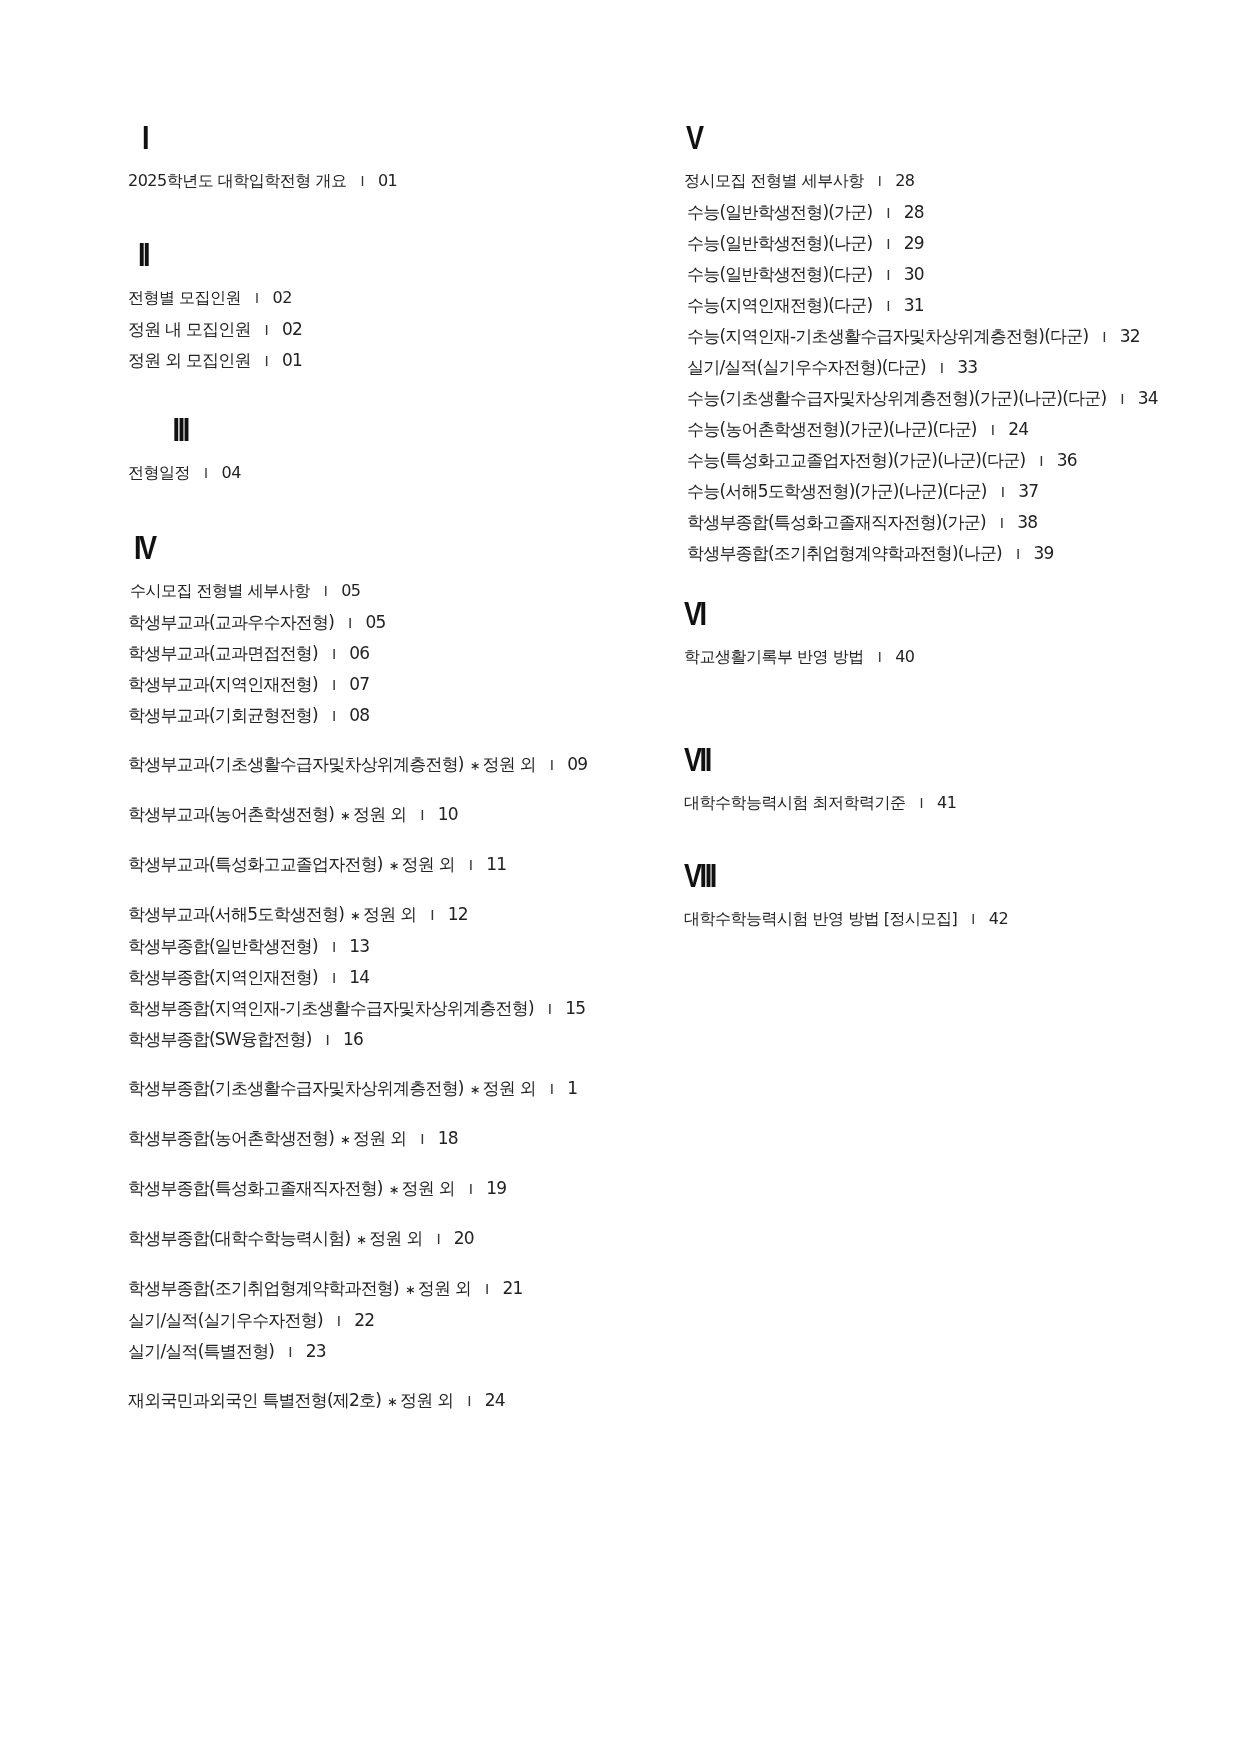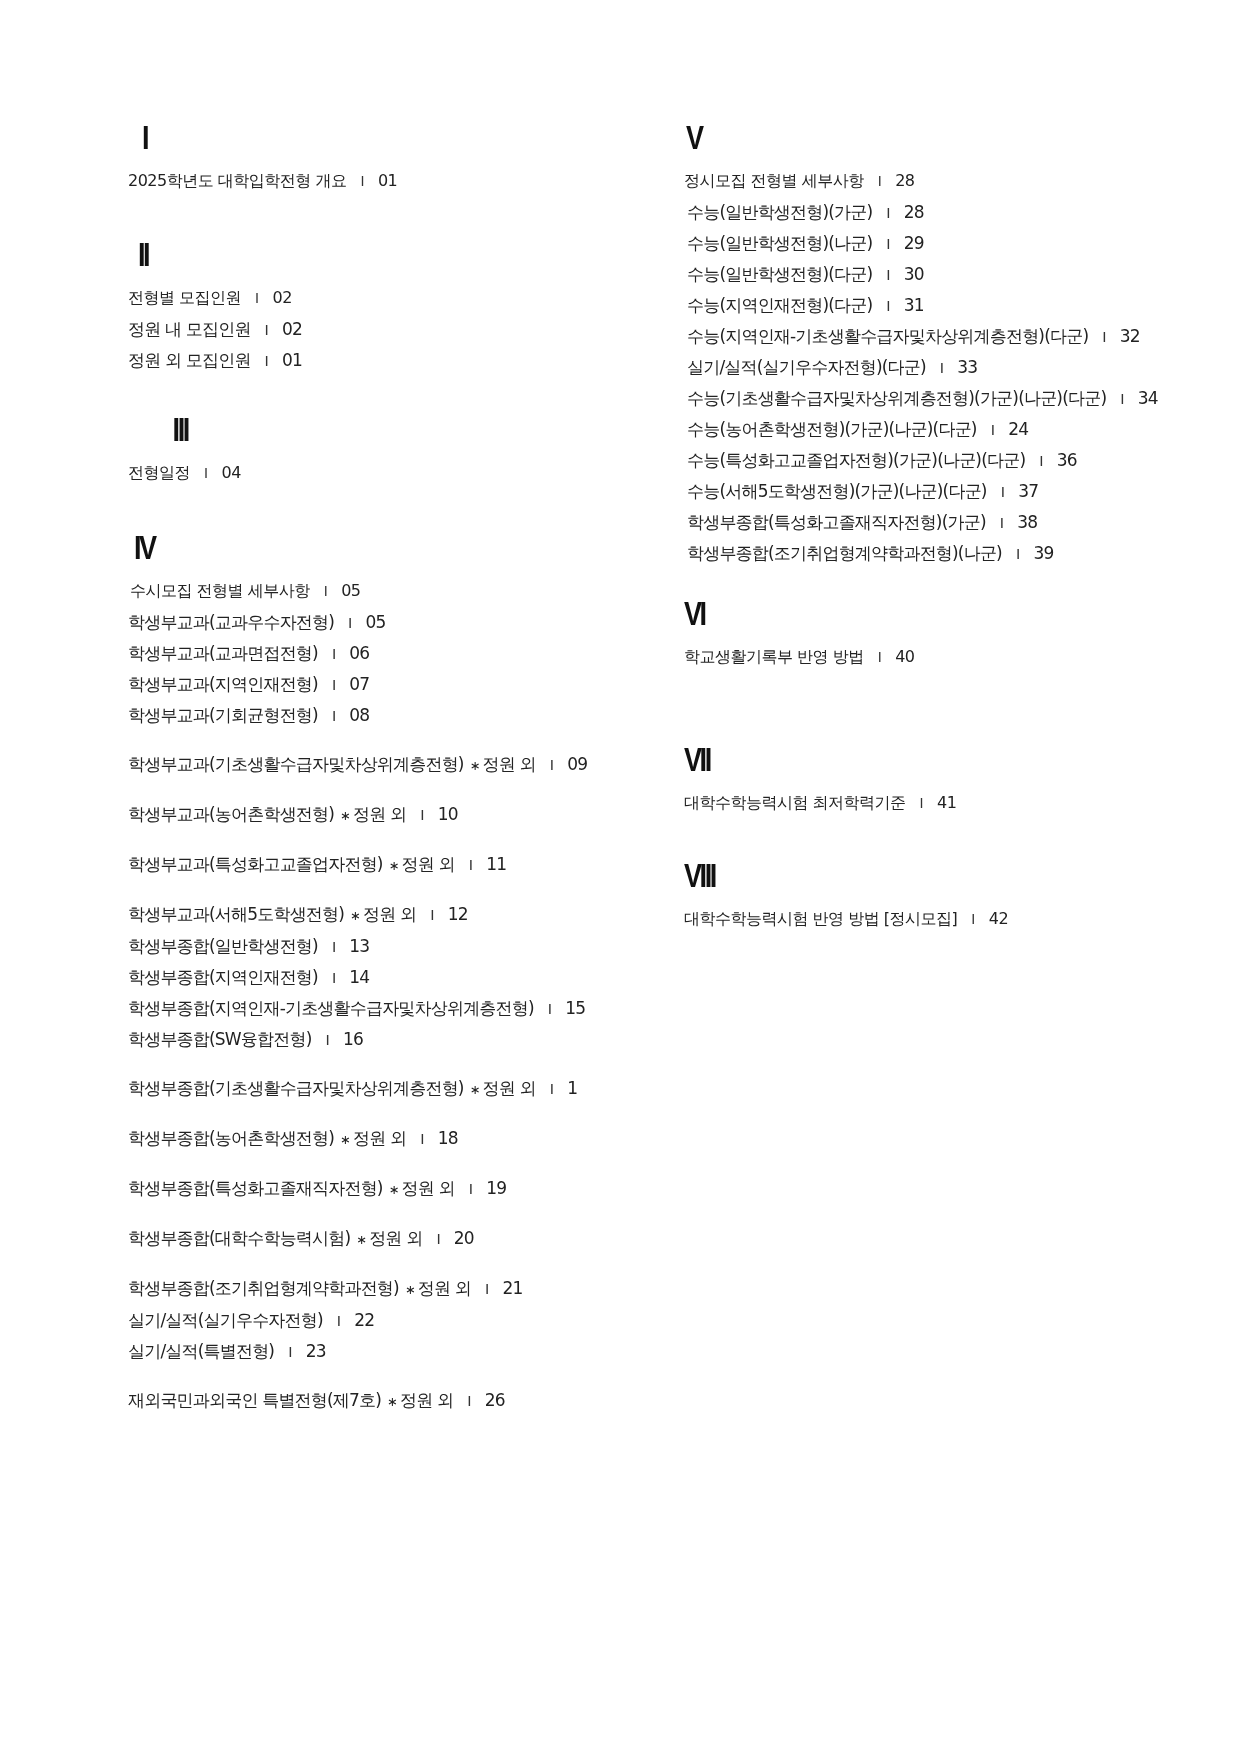--- a/index.html
+++ b/index.html
@@ -74,21 +74,21 @@
         <a class="entry sub-entry"><span>학생부종합(지역인재전형)</span><span class="sep">I</span><span class="page">14</span></a>
         <a class="entry sub-entry"><span>학생부종합(지역인재-기초생활수급자및차상위계층전형)</span><span class="sep">I</span><span class="page">15</span></a>
         <a class="entry sub-entry"><span>학생부종합(SW융합전형)</span><span class="sep">I</span><span class="page">16</span></a>
         <a class="entry sub-entry"><span>학생부종합(기초생활수급자및차상위계층전형)</span><span class="note"><span class="star">∗</span><span>정원 외</span></span><span class="sep">I</span><span class="page">1</span></a>
         <a class="entry sub-entry"><span>학생부종합(농어촌학생전형)</span><span class="note"><span class="star">∗</span><span>정원 외</span></span><span class="sep">I</span><span class="page">18</span></a>
         <a class="entry sub-entry"><span>학생부종합(특성화고졸재직자전형)</span><span class="note"><span class="star">∗</span><span>정원 외</span></span><span class="sep">I</span><span class="page">19</span></a>
         <a class="entry sub-entry"><span>학생부종합(대학수학능력시험)</span><span class="note"><span class="star">∗</span><span>정원 외</span></span><span class="sep">I</span><span class="page">20</span></a>
         <a class="entry sub-entry"><span>학생부종합(조기취업형계약학과전형)</span><span class="note"><span class="star">∗</span><span>정원 외</span></span><span class="sep">I</span><span class="page">21</span></a>
         <a class="entry sub-entry"><span>실기/실적(실기우수자전형)</span><span class="sep">I</span><span class="page">22</span></a>
         <a class="entry sub-entry"><span>실기/실적(특별전형)</span><span class="sep">I</span><span class="page">23</span></a>
-        <a class="entry sub-entry"><span>재외국민과외국인 특별전형(제7호)</span><span class="note"><span class="star">∗</span><span>정원 외</span></span><span class="sep">I</span><span class="page">26</span></a>
+        <a class="entry sub-entry"><span>재외국민과외국인 특별전형(제2호)</span><span class="note"><span class="star">∗</span><span>정원 외</span></span><span class="sep">I</span><span class="page">24</span></a>
       </div>
   </div>
 </div>
 
 <div class="col col-right">
 
   <div class="section" style="top:120px;">
     <div class="numeral" style="margin-left:2px;">V</div>
     <a class="entry main-entry">
       <span>정시모집 전형별 세부사항</span><span class="sep">I</span><span class="page">28</span>

